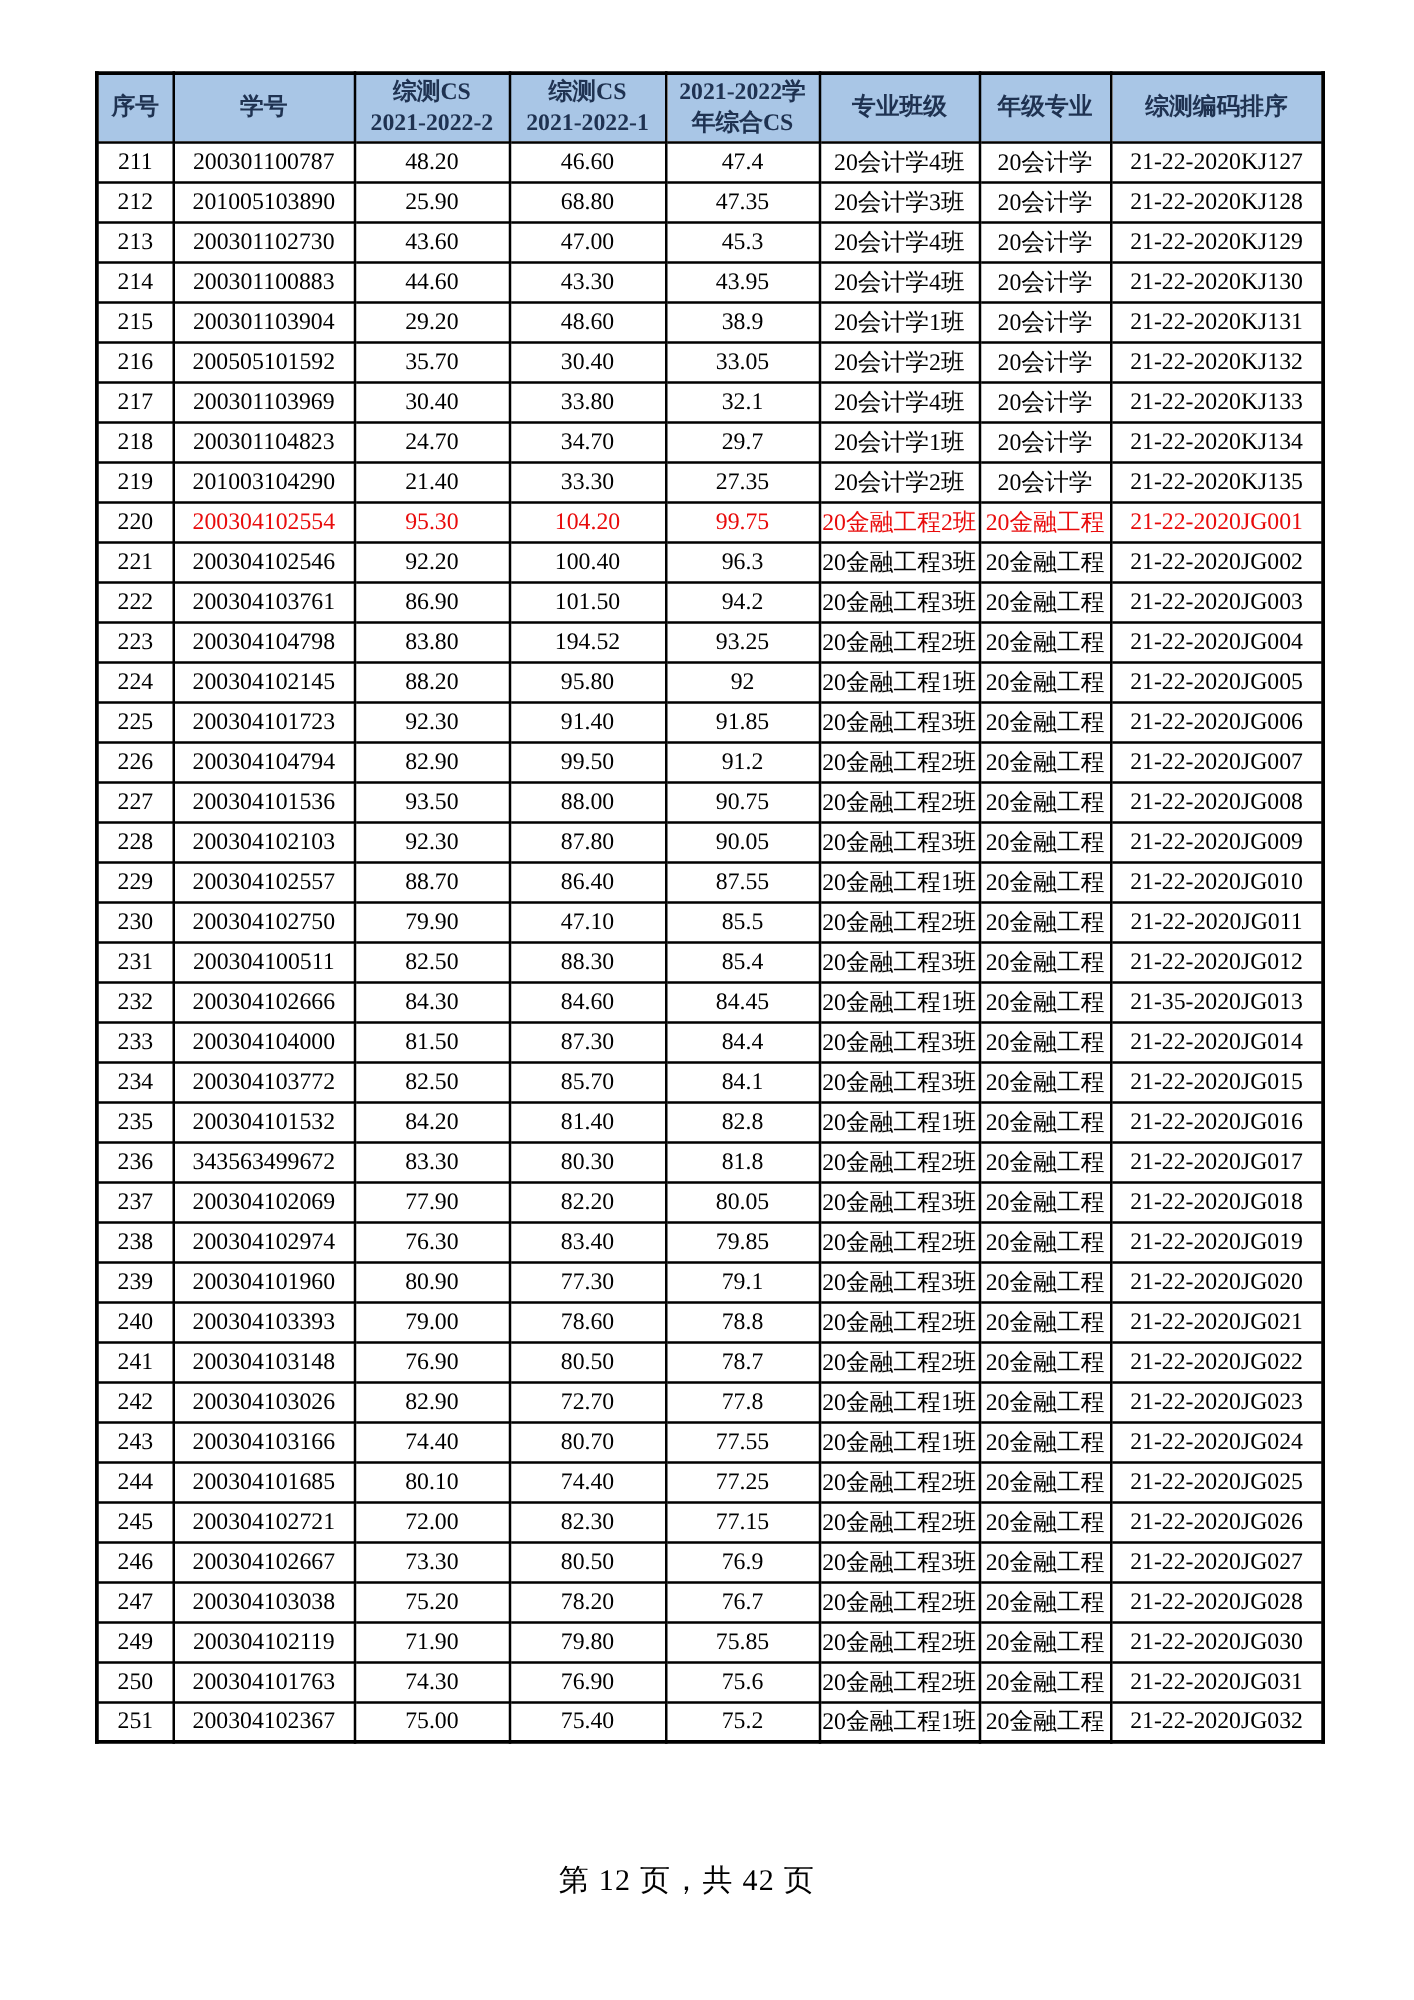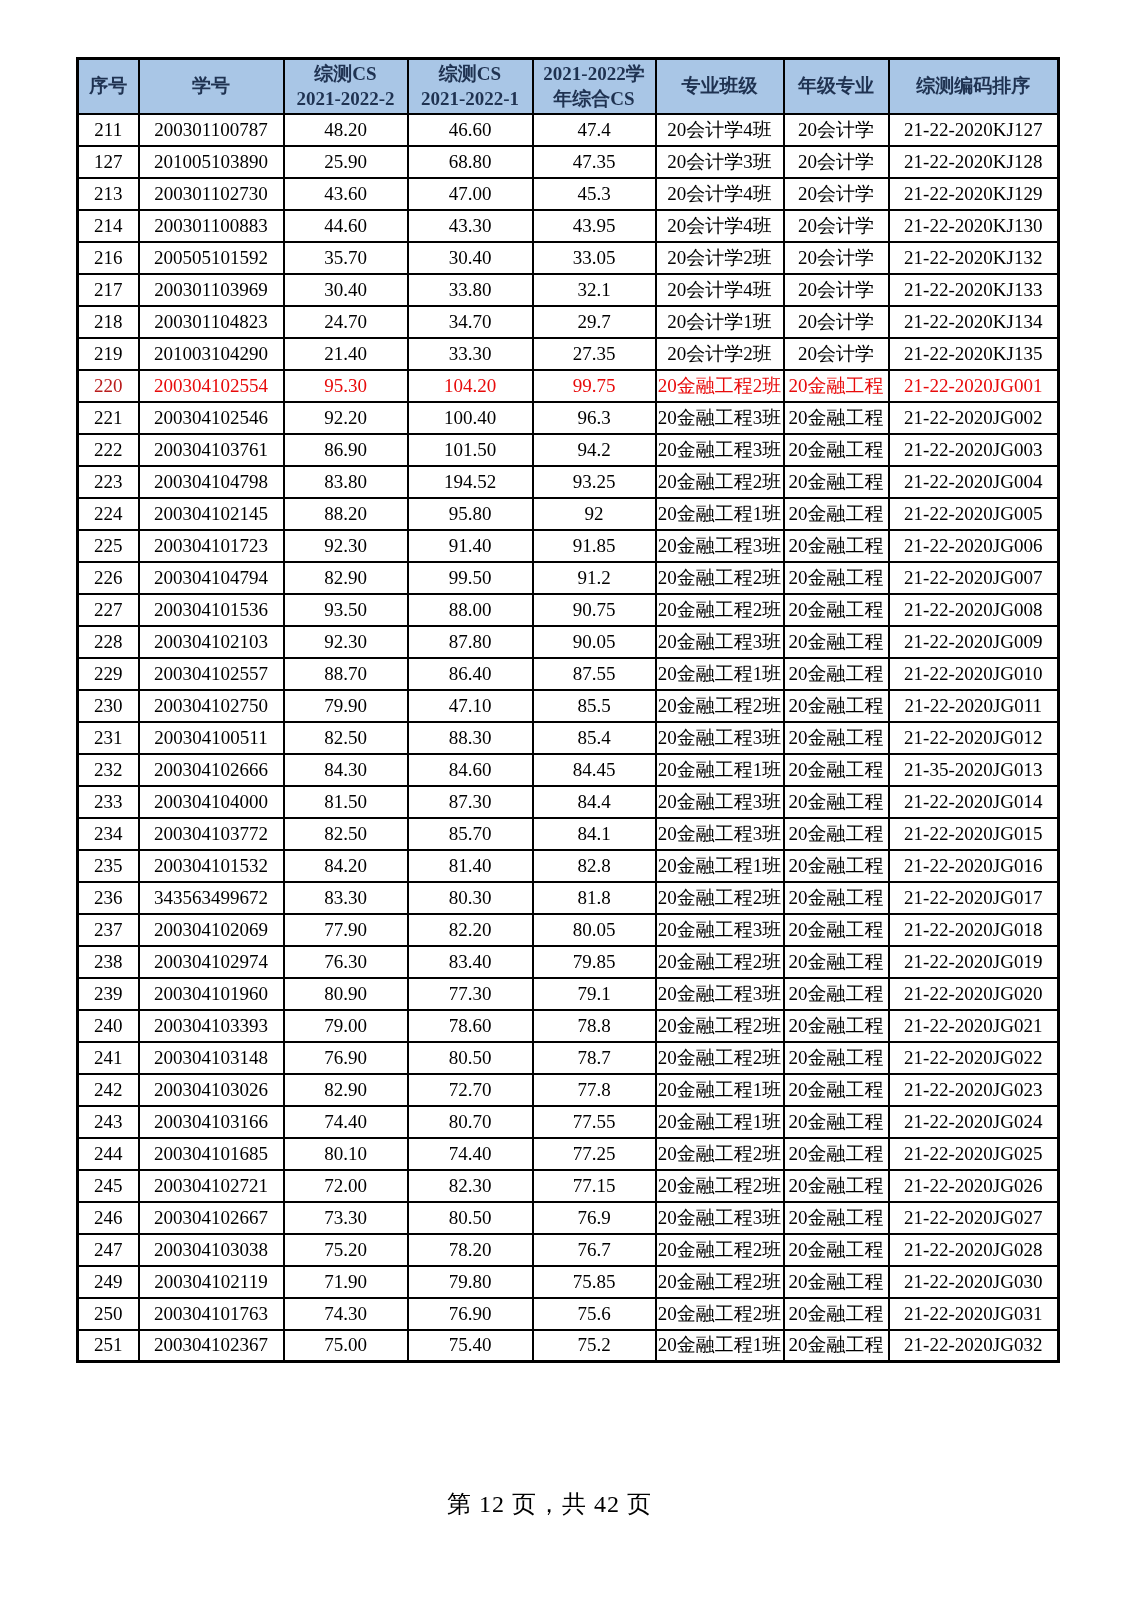--- a/index.html
+++ b/index.html
@@ -51,21 +51,21 @@
     white-space: pre-line;
     height: 55px;
   }
   td {
     font-size: 19px;
     height: 32px;
     color: #000000;
     white-space: nowrap;
   }
   tr.highlight td { color: var(--highlight); }
-  tr.highlight td:first-child { color: #b91c1c; }
+  tr.highlight td:first-child { color: #000000; }
   .footer {
     position: absolute;
     top: 1488px;
     left: 50%;
     transform: translateX(-50%);
     margin-left: -16px;
     font-size: 24px;
     color: #000000;
     letter-spacing: 1px;
     white-space: nowrap;
@@ -107,21 +107,21 @@
           <td>211</td>
           <td>200301100787</td>
           <td>48.20</td>
           <td>46.60</td>
           <td>47.4</td>
           <td>20会计学4班</td>
           <td>20会计学</td>
           <td>21-22-2020KJ127</td>
         </tr>
         <tr>
-          <td>127</td>
+          <td>212</td>
           <td>201005103890</td>
           <td>25.90</td>
           <td>68.80</td>
           <td>47.35</td>
           <td>20会计学3班</td>
           <td>20会计学</td>
           <td>21-22-2020KJ128</td>
         </tr>
         <tr>
           <td>213</td>
@@ -135,20 +135,30 @@
         </tr>
         <tr>
           <td>214</td>
           <td>200301100883</td>
           <td>44.60</td>
           <td>43.30</td>
           <td>43.95</td>
           <td>20会计学4班</td>
           <td>20会计学</td>
           <td>21-22-2020KJ130</td>
+        </tr>
+        <tr>
+          <td>215</td>
+          <td>200301103904</td>
+          <td>29.20</td>
+          <td>48.60</td>
+          <td>38.9</td>
+          <td>20会计学1班</td>
+          <td>20会计学</td>
+          <td>21-22-2020KJ131</td>
         </tr>
         <tr>
           <td>216</td>
           <td>200505101592</td>
           <td>35.70</td>
           <td>30.40</td>
           <td>33.05</td>
           <td>20会计学2班</td>
           <td>20会计学</td>
           <td>21-22-2020KJ132</td>

